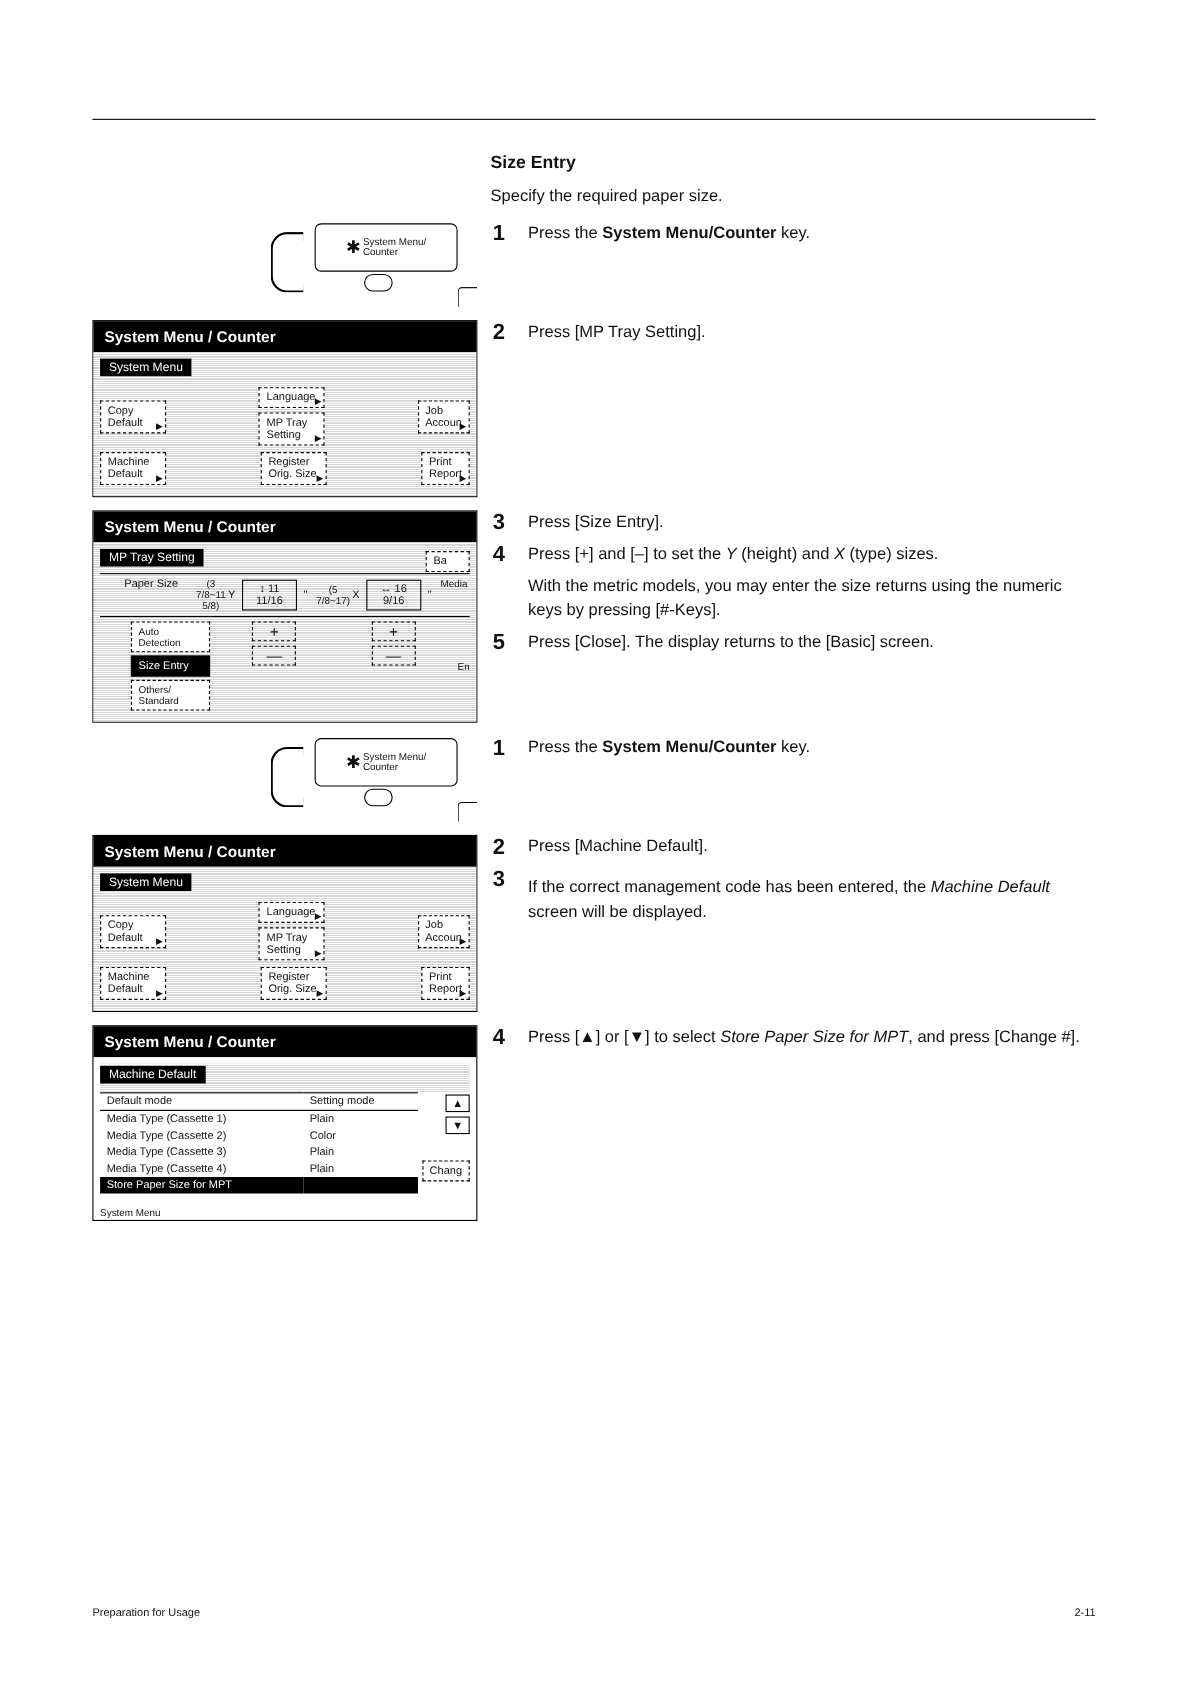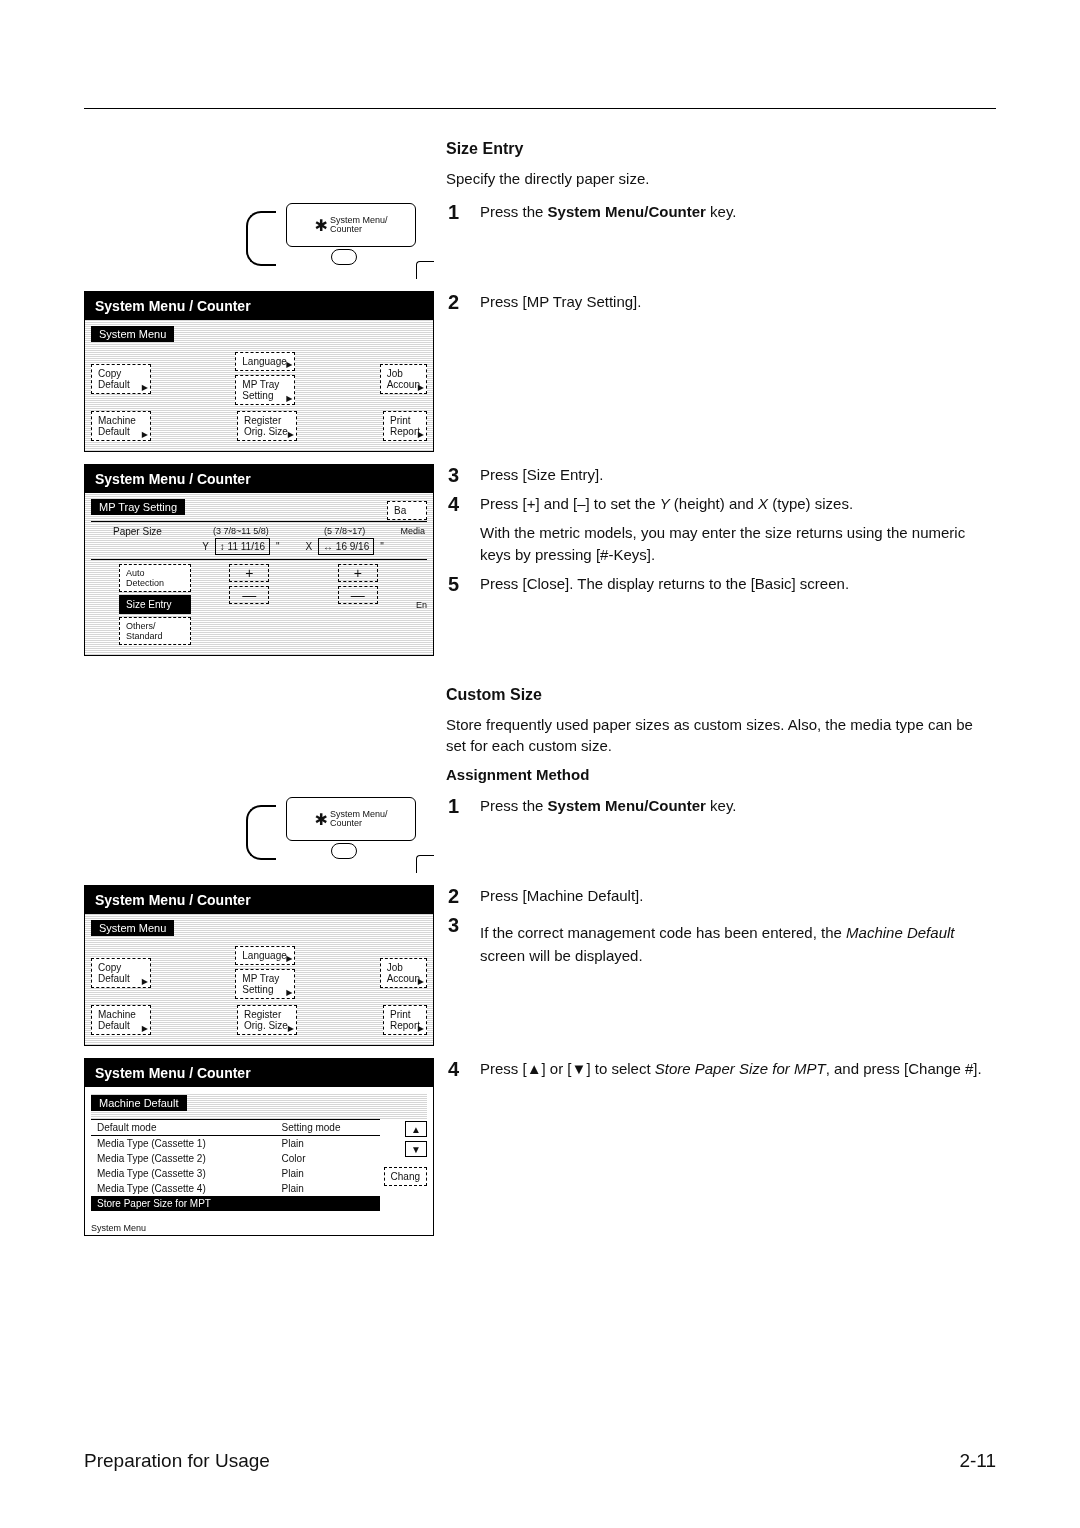--- a/index.html
+++ b/index.html
@@ -56,52 +56,52 @@
   .lcdbtn.noarr::after { content:''; }
   .lcdbtn.cut { min-width:40px; }
   .lcdbtn.sel { background:#000; color:#fff; }
   .lcdbtn.sel::after { content:''; }
   .dashed { border-style:dashed; }
 
   .yxgroup { display:flex; gap:6px; align-items:center; font-size:10px; }
   .valbox { border:1px solid #000; padding:2px 4px; min-width:50px; text-align:center; font-size:10px; }
   .pmbtn { border:1px dashed #000; width:40px; height:18px; display:flex; align-items:center; justify-content:center; font-size:14px; }
   .toplabel { font-size:9px; text-align:center; }
-  .rangecol { display:flex; flex-direction:column; align-items:center; gap:2px; }
+  .rangecol { display:flex; flex-direction:row; align-items:center; gap:2px; }
 
   .stripe { background: repeating-linear-gradient(0deg,#d6d6d6,#d6d6d6 1px,#fff 1px,#fff 2px); }
 
   .table { width:100%; border-collapse:collapse; font-size:10px; }
   .table th { border-top:1px solid #000; border-bottom:1px solid #000; text-align:left; font-weight:normal; padding:2px 6px; }
   .table td { padding:2px 6px; }
   .table tr.sel td { background:#000; color:#fff; }
   .scrollarrow { border:1px solid #000; width:22px; height:16px; display:flex; align-items:center; justify-content:center; font-size:10px; }
   .rightctl { display:flex; flex-direction:column; align-items:flex-end; gap:4px; margin-top:2px; }
   .systemmenu-footer { font-size:9px; padding:2px 6px; }
 
   .footer {
     position: absolute;
     bottom: 56px;
     left: 84px;
     right: 84px;
     display: flex;
     justify-content: space-between;
-    font-size: 19px;
+    font-size: 10px;
   }
 </style>
 </head>
 <body>
 
 <div class="hr-top"></div>
 
 <div class="content">
 
   <div class="rightcol-start">
     <div class="section-heading">Size Entry</div>
-    <div class="subtext">Specify the directly paper size.</div>
+    <div class="subtext">Specify the required paper size.</div>
   </div>
 
   <div class="row">
     <div class="illust">
       <div class="keyfig">
         <div class="wire"></div>
         <div class="keybtn">
           <span class="star">✱</span>
           <span class="lbl" style="white-space:pre-line;">System Menu/
 Counter</span>
@@ -218,25 +218,20 @@
           <div style="margin-top:6px;">With the metric models, you may enter the size returns using the numeric keys by pressing [#-Keys].</div>
         </div>
       </div>
       <div class="step">
         <div class="stepnum">5</div>
         <div class="steptext">Press [Close]. The display returns to the [Basic] screen.</div>
       </div>
     </div>
   </div>
 
-  <div class="rightcol-start" style="margin-top:30px;">
-    <div class="section-heading">Custom Size</div>
-    <div class="subtext">Store frequently used paper sizes as custom sizes. Also, the media type can be set for each custom size.</div>
-    <div class="smallheading">Assignment Method</div>
-  </div>
 
   <div class="row">
     <div class="illust">
       <div class="keyfig">
         <div class="wire"></div>
         <div class="keybtn">
           <span class="star">✱</span>
           <span class="lbl" style="white-space:pre-line;">System Menu/
 Counter</span>
         </div>
@@ -333,21 +328,21 @@
                   </tr>
                 <tr class="sel">
                     <td>Store Paper Size for MPT</td>
                     <td></td>
                   </tr>
               </tbody>
             </table>
             <div class="rightctl">
               <div class="scrollarrow">▲</div>
               <div class="scrollarrow">▼</div>
-              <div class="lcdbtn dashed cut noarr" style="margin-top:6px;">Chang</div>
+              <div class="lcdbtn dashed cut noarr" style="margin-top:20px;">Chang</div>
             </div>
           </div>
         </div>
         <div class="systemmenu-footer">System Menu</div>
       </div>
     </div>
     <div class="textcol">
       <div class="step">
         <div class="stepnum">4</div>
         <div class="steptext">

